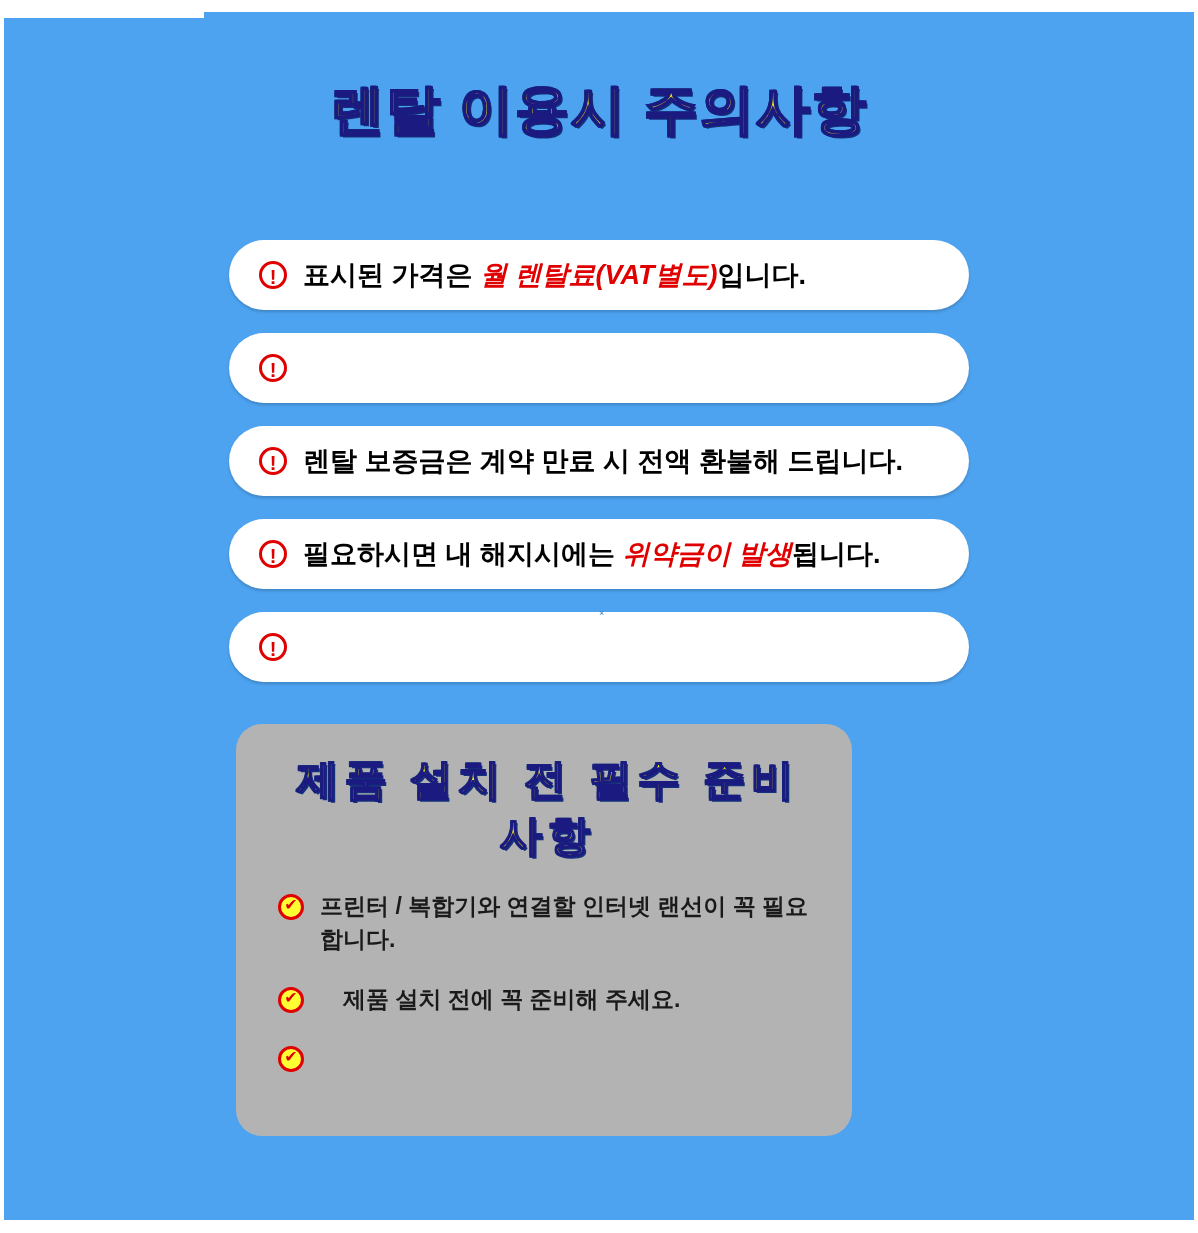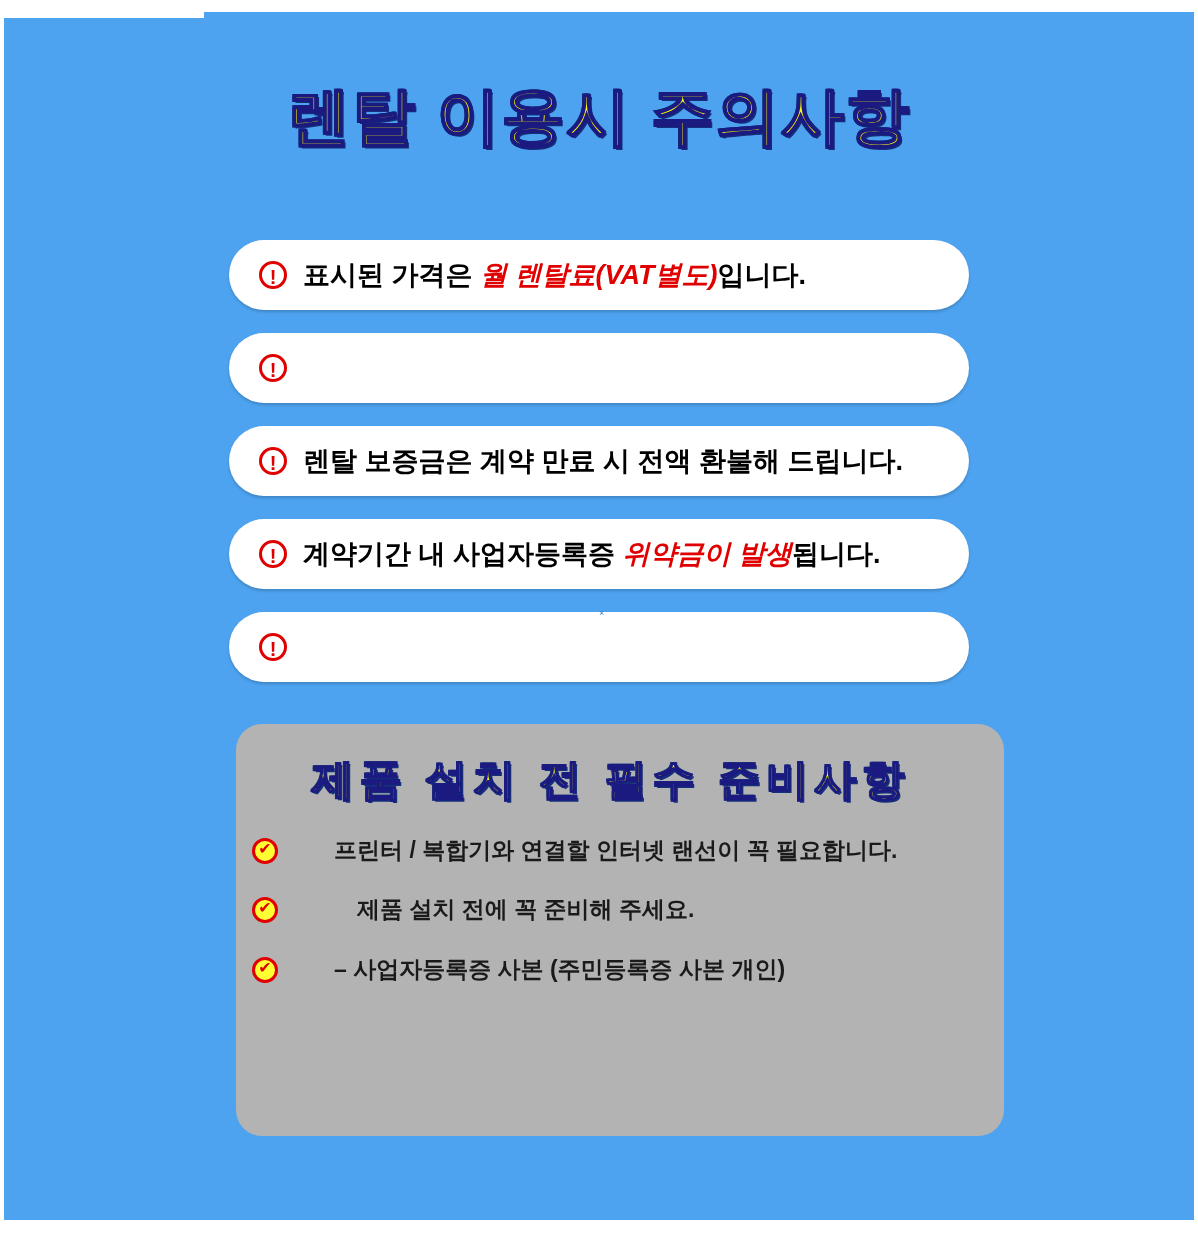--- a/index.html
+++ b/index.html
@@ -35,21 +35,21 @@
     left: 0;
     top: -4px;
     width: 200px;
     height: 10px;
     background: #ffffff;
   }
   .title {
     margin: 0;
     padding-top: 62px;
     text-align: center;
-    font-size: 63px;
+    font-size: 54px;
     font-weight: bold;
     color: #ffff00;
     letter-spacing: 2px;
     -webkit-text-stroke: 2px #1a1a80;
     text-shadow:
       2px 2px 0 #14307a,
       -1px -1px 0 #14307a,
       1px -1px 0 #14307a,
       -1px 1px 0 #14307a;
   }
@@ -103,26 +103,26 @@
     position: absolute;
     left: 50%;
     top: 596px;
     font-size: 9px;
     color: #3d7fbd;
   }
   .prep-box {
     position: absolute;
     left: 232px;
     top: 712px;
-    width: 768px;
+    width: 616px;
     height: 412px;
     background: #b3b3b3;
     border-radius: 26px;
     box-sizing: border-box;
-    padding: 28px 34px 0 16px;
+    padding: 28px 34px 0 42px;
   }
   .prep-title {
     margin: 0;
     text-align: center;
     font-size: 42px;
     font-weight: bold;
     color: #ffff00;
     letter-spacing: 6px;
     -webkit-text-stroke: 1.5px #1a1a80;
     text-shadow:
@@ -133,21 +133,20 @@
   }
   .prep-list {
     margin: 26px 0 0 0;
     padding: 0;
     list-style: none;
   }
   .prep-item {
     display: flex;
     align-items: flex-start;
     margin-bottom: 26px;
-    gap: 40px;
   }
   .check-icon {
     flex: 0 0 auto;
     width: 26px;
     height: 26px;
     border-radius: 50%;
     border: 3px solid #e00000;
     box-sizing: border-box;
     margin-right: 16px;
     margin-top: 4px;
@@ -192,21 +191,21 @@
       </li>
       <li class="pill">
         <span class="warn-icon">!</span>
       </li>
       <li class="pill">
         <span class="warn-icon">!</span>
         <span class="pill-text"><span>렌탈 보증금은 계약 만료 시 전액 환불해 드립니다.</span><span class="hl"></span><span></span></span>
       </li>
       <li class="pill">
         <span class="warn-icon">!</span>
-        <span class="pill-text"><span>계약기간 내 사업자등록증 </span><span class="hl">위약금이 발생</span><span>됩니다.</span></span>
+        <span class="pill-text"><span>필요하시면 내 해지시에는 </span><span class="hl">위약금이 발생</span><span>됩니다.</span></span>
       </li>
       <li class="pill">
         <span class="warn-icon">!</span>
       </li>
     </ul>
 
     <span class="tiny-mark">×</span>
 
     <div class="prep-box">
       <h2 class="prep-title">제품 설치 전 필수 준비사항</h2>
@@ -214,18 +213,18 @@
         <li class="prep-item">
           <span class="check-icon"></span>
           <span class="prep-text"><span>프린터 / 복합기와 연결할 인터넷 랜선이 꼭 필요합니다.</span><span class="line2"></span></span>
         </li>
         <li class="prep-item">
           <span class="check-icon"></span>
           <span class="prep-text"><span class="line2">제품 설치 전에 꼭 준비해 주세요.</span></span>
         </li>
         <li class="prep-item">
           <span class="check-icon"></span>
-          <span class="prep-text"><span>– 사업자등록증 사본 (주민등록증 사본 개인)</span></span>
+          <span class="prep-text"></span>
         </li>
       </ul>
     </div>
   </div>
 </div>
 
 </body></html>

